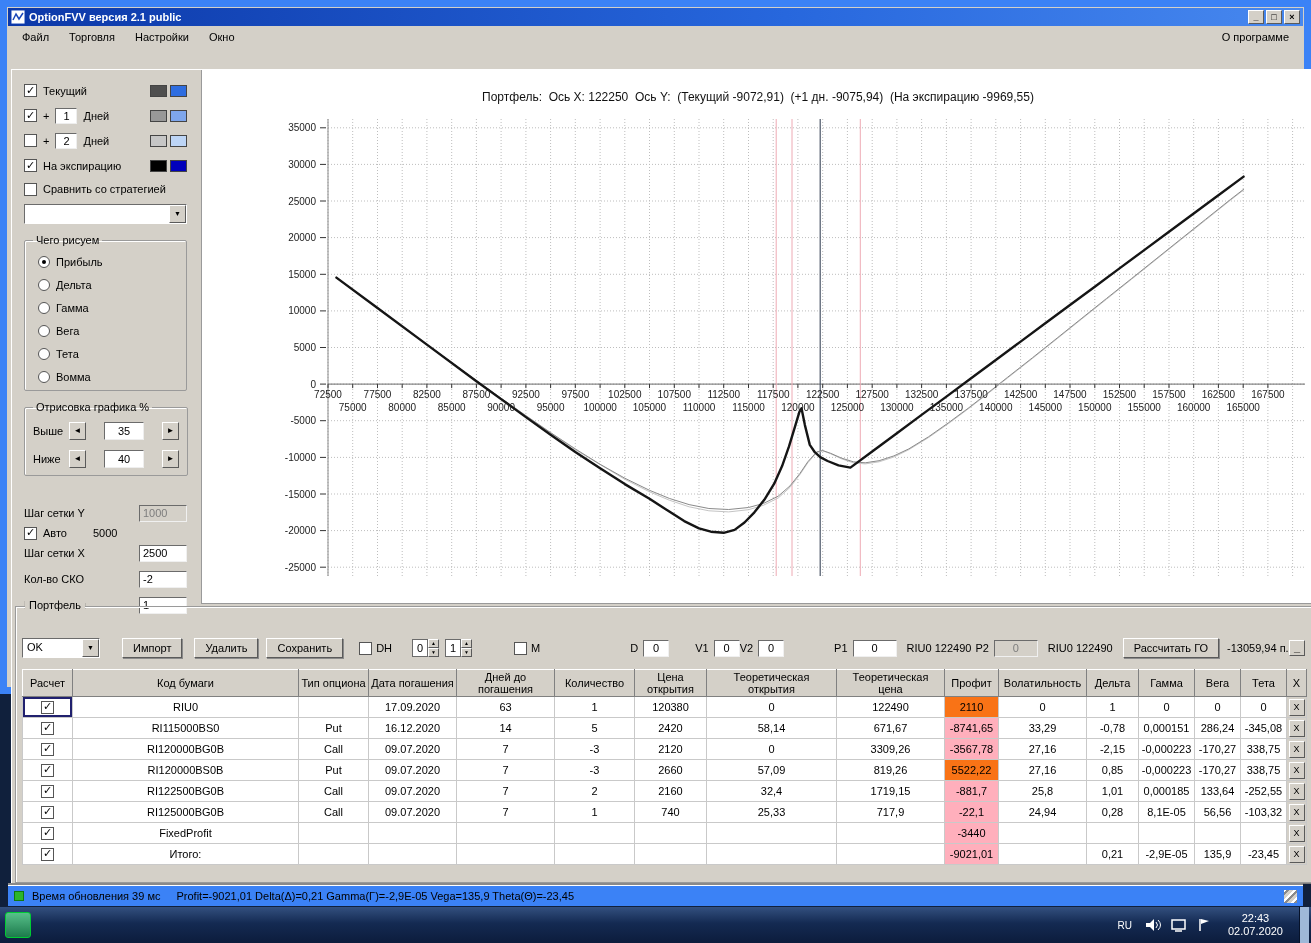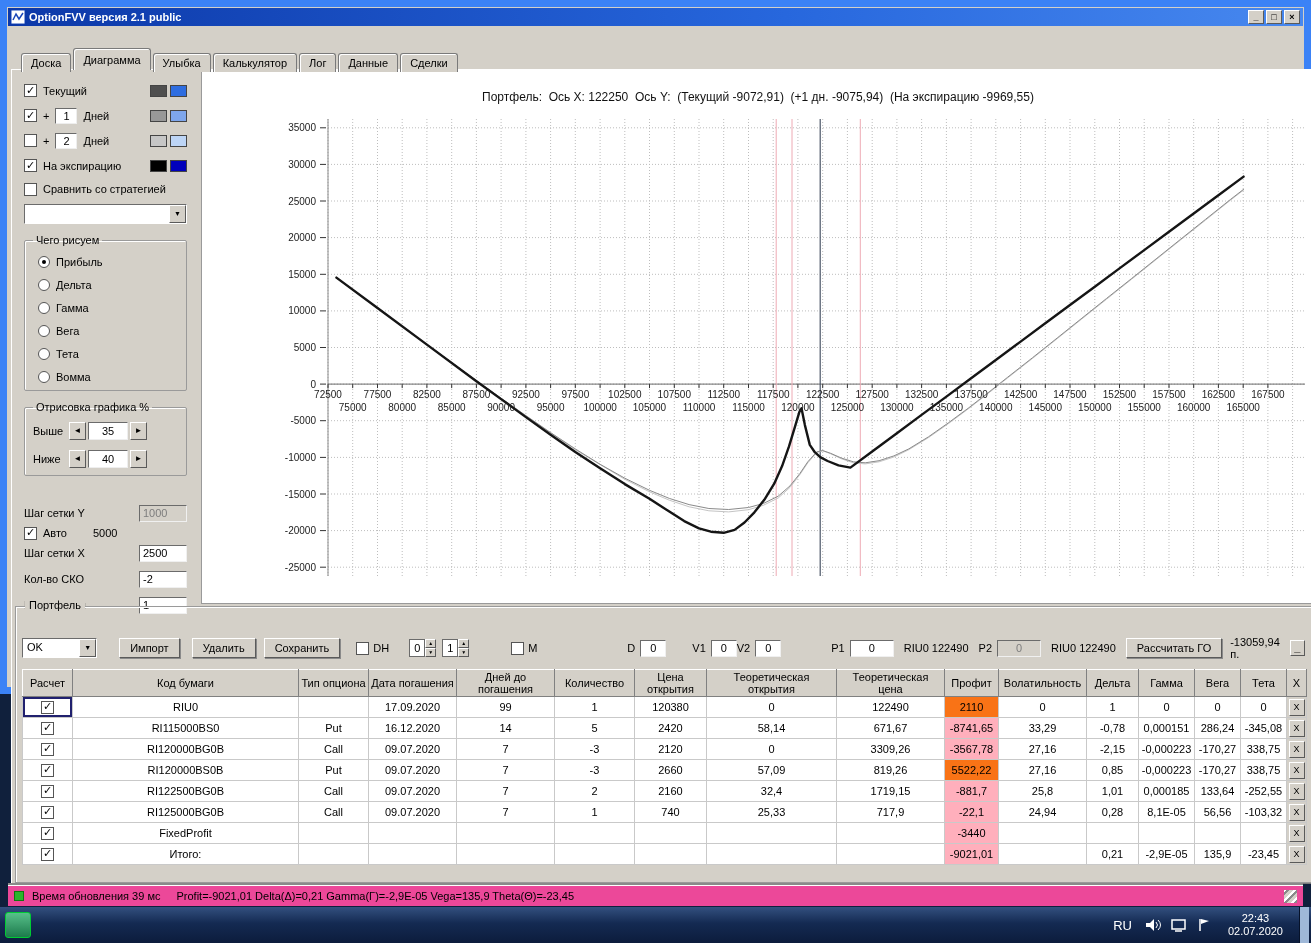--- a/index.html
+++ b/index.html
@@ -29,21 +29,21 @@
 .combo .val{flex:1;padding:2px 4px;overflow:hidden;white-space:nowrap}
 .combo .drop{width:17px;background:#d4d0c8;border:1px solid;border-color:#fff #5a5a5a #5a5a5a #fff;text-align:center;font-size:7px;line-height:16px}
 fieldset.grp{border:1px solid #9a9a9a;border-radius:2px;padding:4px 8px 2px;margin-top:10px;box-shadow:inset 1px 1px 0 #fff;width:163px}
 .grp legend{padding:0 3px}
 .radio-row{display:flex;align-items:center;height:23px;padding-left:5px}
 .radio{width:12px;height:12px;min-width:12px;border-radius:50%;border:1px solid #555;background:#fff;position:relative;display:inline-block}
 .radio.on::after{content:"";position:absolute;left:3px;top:3px;width:4px;height:4px;border-radius:50%;background:#000}
 .spin-row{display:flex;align-items:center;height:28px}
 .spin-row .rlabel{width:36px}
 .abtn{width:17px;height:18px;background:#d4d0c8;border:1px solid;border-color:#fff #5a5a5a #5a5a5a #fff;text-align:center;font-size:8px;line-height:16px}
-.vbox{width:40px;height:18px;background:#fff;border:1px solid;border-color:#6b6b6b #eee #eee #6b6b6b;text-align:center;line-height:16px;margin:0 2px}
+.vbox{width:40px;height:18px;background:#fff;border:1px solid;border-color:#6b6b6b #eee #eee #6b6b6b;text-align:center;line-height:16px;margin:0 18px}
 .prow{display:flex;align-items:center;height:18px;margin-top:2px}
 .prow .plabel{flex:1;white-space:nowrap}
 .input{height:17px;background:#fff;border:1px solid;border-color:#6b6b6b #f0f0f0 #f0f0f0 #6b6b6b;padding:1px 3px;line-height:13px}
 .input.num{width:48px}
 .input.disabled{background:#d4d0c8;color:#7d7d7d}
 .auto-val{margin-left:26px}
 .chart-wrap{position:absolute;left:189px;top:0;width:1113px;height:534px;background:#fff;border-left:1px solid #9a9a9a;border-bottom:1px solid #9a9a9a}
 .chart-title{position:absolute;top:20px;left:0;right:0;text-align:center;font-size:12px;white-space:pre;color:#111}
 #chart-svg{position:absolute;left:0;top:0}
 #chart-svg text{font-family:"Liberation Sans",sans-serif;font-size:10px;fill:#222}
@@ -66,28 +66,28 @@
 .ticker{white-space:pre}
 .collapse-btn{margin-left:auto;width:16px;height:16px;background:#d4d0c8;border:1px solid;border-color:#fff #5a5a5a #5a5a5a #fff;text-align:center;line-height:12px;font-weight:bold}
 .ptable{border-collapse:collapse;table-layout:fixed;margin-top:8px;background:#fff;border:1px solid #808080;width:1284px}
 .ptable th{background:#d4d0c8;border:1px solid;border-color:#fff #808080 #808080 #fff;font-weight:normal;padding:0 2px;height:27px;line-height:12px;overflow:hidden}
 .ptable td{border:1px solid #c9c9c9;height:21px;text-align:center;padding:0 2px;overflow:hidden;white-space:nowrap}
 td.pos{background:#f97316}
 td.neg{background:#ffafbc}
 td.ccell.sel{box-shadow:inset 0 0 0 2px #20206e}
 td.xcell{background:#d4d0c8;padding:0;text-align:center}
 .xbtn{display:inline-block;width:16px;height:17px;background:#d4d0c8;border:1px solid;border-color:#fff #5a5a5a #5a5a5a #fff;font-size:9px;line-height:15px}
-.statusbar{position:absolute;left:1px;top:878px;right:1px;height:21px;border-top:1px solid #fff;box-shadow:0 -2px 0 #8a8a8a;display:flex;align-items:center;padding:0 6px;background:#ec4899}
+.statusbar{position:absolute;left:1px;top:878px;right:1px;height:21px;border-top:1px solid #fff;box-shadow:0 -2px 0 #8a8a8a;display:flex;align-items:center;padding:0 6px;background:#3b82f6}
 .status-dot{width:10px;height:10px;background:#2cb52c;border:1px solid #0f7a0f;margin-right:8px}
 .greeks{margin-left:16px;white-space:pre}
 .grip{margin-left:auto;width:13px;height:13px;background:repeating-linear-gradient(135deg,#fff 0 2px,#8a8a8a 2px 4px,#d4d0c8 4px 7px)}
 .taskbar{position:absolute;left:0;top:907px;width:1311px;height:36px;background:linear-gradient(#33507f,#142a52 45%,#0c1c3c);display:flex;align-items:center;padding:0 2px}
 .tb-app{width:26px;height:26px;border-radius:3px;background:linear-gradient(#57c08a,#1d7a4c);border:1px solid #0c3;margin-left:3px}
 .tray{margin-left:auto;display:flex;align-items:center;color:#fff}
-.tray-lang{padding:0 8px;font-size:13px}
+.tray-lang{padding:0 8px;font-size:10px}
 .tray-ico{width:18px;height:16px;margin:0 4px;display:inline-block}
 .clock{text-align:center;line-height:13px;margin:0 10px;font-size:11px}
 .show-desktop{width:10px;height:36px;background:#9fb8d8;border-left:1px solid #06122a;margin-left:6px}
 </style>
 </head>
 <body>
 
 <div class="screen">
   <div class="app">
 
@@ -97,22 +97,25 @@
             <rect x="0" y="0" width="14" height="14" fill="#fff" stroke="#1a47b8"></rect>
             <polyline points="2,10 5,4 8,9 12,3" fill="none" stroke="#1a47b8" stroke-width="1.5"></polyline>
           </svg>
       </span>
       <span class="title-text">OptionFVV версия 2.1 public</span>
       <span class="winbtn">_</span>
       <span class="winbtn">□</span>
       <span class="winbtn">×</span>
     </div>
 
-
-    <div class="tabbar" id="tabbar"><span class="tab">Доска</span><span class="tab active">Диаграмма</span><span class="tab">Улыбка</span><span class="tab">Калькулятор</span><span class="tab">Лог</span><span class="tab">Данные</span><span class="tab">Сделки</span></div>
+    <div class="menubar">
+      <span id="menu-items"><span class="menu-item">Файл</span><span class="menu-item">Торговля</span><span class="menu-item">Настройки</span><span class="menu-item">Окно</span></span>
+      <span class="menu-about">О программе</span>
+    </div>
+
 
     <div class="content">
 
       <div class="left-panel">
 
         <div class="ctl-row">
           <span class="cb checked">
               <span class="mark">✓</span>
             </span>
           <span class="lbl">Текущий</span>
@@ -453,21 +456,21 @@
           </span>
           <span class="fld" style="">
             <span class="flabel">V2</span>
             <span class="input" style="width:26px">0</span>
           </span>
           <span class="fld" style="margin-left:50px">
             <span class="flabel">P1</span>
             <span class="input" style="width:44px">0</span>
           </span>
           <span class="ticker" style="margin-left:10px">RIU0 122490</span>
-          <span class="fld" style="margin-left:10px">
+          <span class="fld" style="margin-left:4px">
             <span class="flabel">P2</span>
             <span class="input disabled" style="width:44px">0</span>
           </span>
           <span class="ticker" style="margin-left:10px">RIU0 122490</span>
           <span class="btn" style="margin-left:10px">Рассчитать ГО</span>
           <span style="margin-left:8px">-13059,94 п.</span>
           <span class="collapse-btn">_</span>
         </div>
 
         <table class="ptable" id="ptable">
@@ -510,21 +513,21 @@
               </tr>
             </thead>
             <tbody>
               <tr>
                 <td class="ccell sel"><span class="cb checked">
                     <span class="mark">✓</span>
                   </span></td>
                 <td>RIU0</td>
                 <td></td>
                 <td>17.09.2020</td>
-                <td>99</td>
+                <td>63</td>
                 <td>1</td>
                 <td>120380</td>
                 <td>0</td>
                 <td>122490</td>
                 <td class="pos">2110</td>
                 <td>0</td>
                 <td>1</td>
                 <td>0</td>
                 <td>0</td>
                 <td>0</td>

